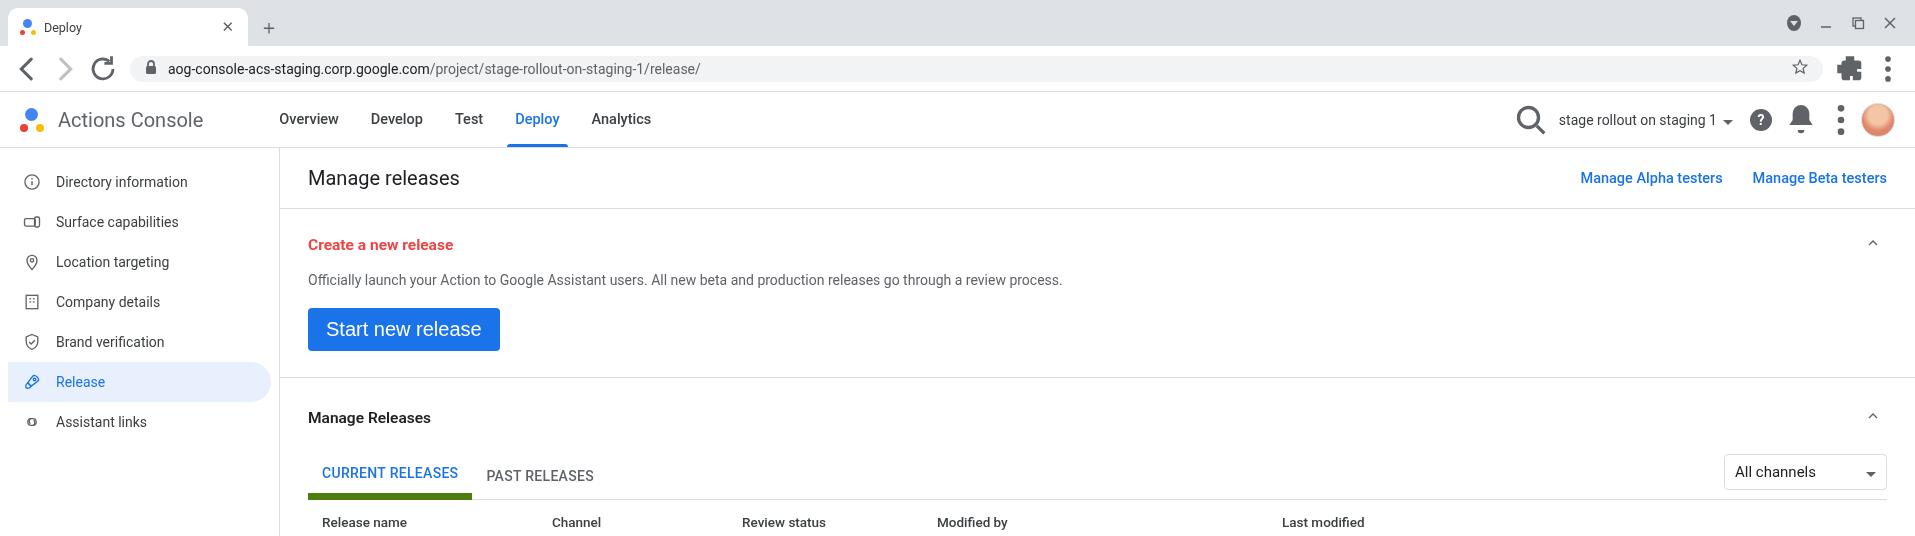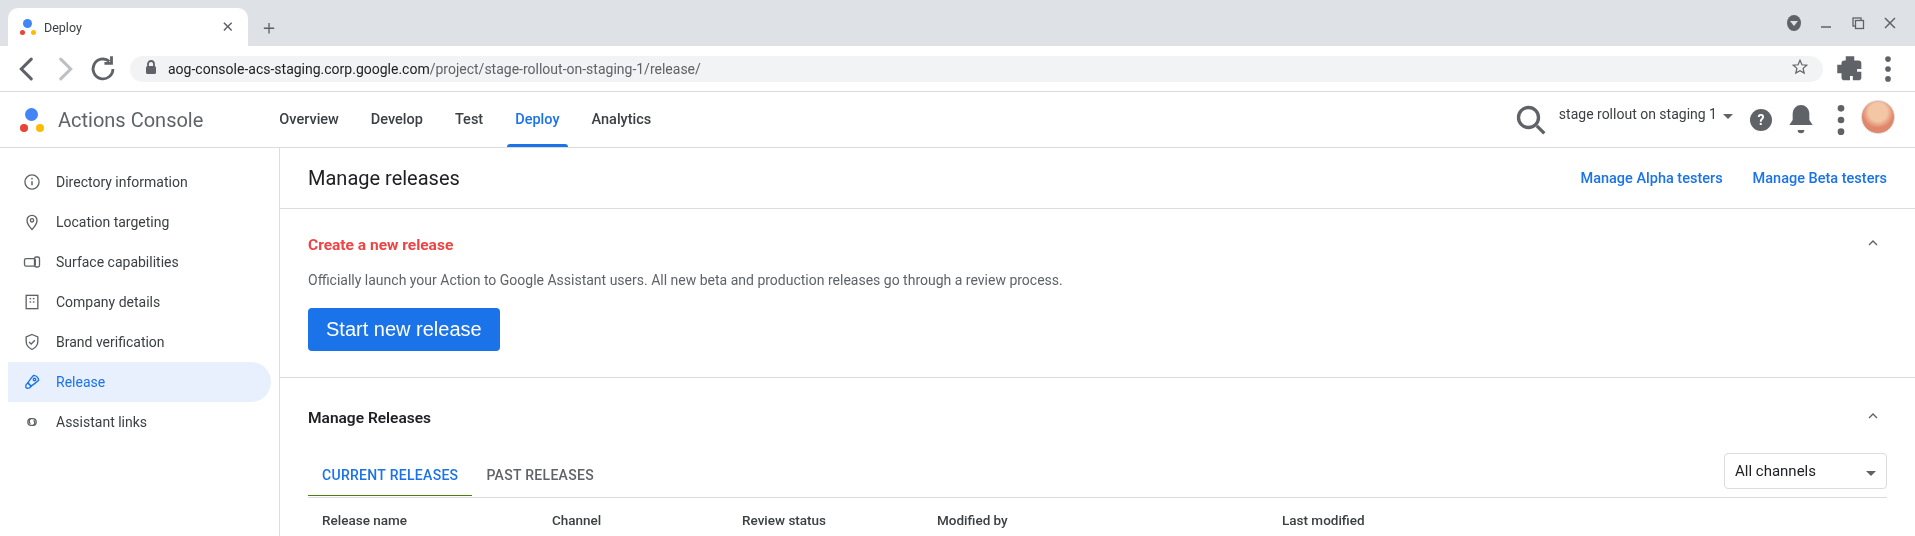--- a/index.html
+++ b/index.html
@@ -35,21 +35,21 @@
   .app-header { height: 56px; display:flex; align-items:center; padding: 0 20px; border-bottom:1px solid #dadce0; }
   .logo { width:24px; height:24px; position:relative; margin-right:14px;}
   .logo .c1 { position:absolute; width:13px; height:13px; border-radius:50%; background:#4285f4; top:0; left:5px;}
   .logo .c2 { position:absolute; width:8px; height:8px; border-radius:50%; background:#ea4335; bottom:0; left:0;}
   .logo .c3 { position:absolute; width:8px; height:8px; border-radius:50%; background:#fbbc05; bottom:0; right:0;}
   .app-title { font-size: 20px; color:#5f6368; margin-right: 60px; }
   .top-nav { display:flex; height:100%; }
   .top-nav-item { padding: 0 16px; display:flex; align-items:center; font-size:14.5px; color:#3c4043; cursor:pointer; position:relative; font-weight:500;}
   .top-nav-item.active { color:#1a73e8; }
   .top-nav-item.active::after { content:""; position:absolute; bottom:0; left:8px; right:8px; height:3px; background:#1a73e8; border-radius:3px 3px 0 0;}
-  .header-right { margin-left:auto; display:flex; align-items:flex-start; }
+  .header-right { margin-left:auto; display:flex; align-items:center; }
   .proj-selector { display:flex; align-items:center; gap:6px; color:#3c4043; font-size:14px; cursor:pointer; padding:6px 8px;}
   .hdr-icon { width:40px; height:40px; display:flex;align-items:center;justify-content:center; color:#5f6368; cursor:pointer;}
   .help-circle { width:22px; height:22px; border-radius:50%; background:#5f6368; color:#fff; display:flex;align-items:center;justify-content:center; font-size:14px; font-weight:bold;}
   .avatar { width:34px; height:34px; border-radius:50%; background: radial-gradient(circle at 50% 35%, #f3c6a5 35%, #e0866a 60%); border:1px solid #dadce0; cursor:pointer;}
 
   
   .body-area { display:flex; }
   .sidebar { width: 280px; padding: 14px 8px; border-right: 1px solid #dadce0; flex-shrink:0;}
   .sb-item { display:flex; align-items:center; gap:14px; height:40px; padding: 0 14px; border-radius: 0 20px 20px 0; cursor:pointer; color:#3c4043; font-size:14px;}
   .sb-item.active { background:#e8f0fe; color:#1a73e8;}
@@ -69,21 +69,21 @@
   .card-desc { color:#5f6368; font-size:14px; margin-top:12px;}
   .primary-btn { margin-top:20px; background:#1a73e8; color:#fff; border:none; border-radius:4px; padding:10px 18px; font-size:20px; font-weight:500; cursor:pointer;}
   .collapse-icon { color:#5f6368; cursor:pointer; padding:6px;}
 
   .section { padding: 24px 28px 0;}
   .section-header { display:flex; align-items:center; justify-content:space-between; margin-bottom:20px;}
   .section-title { font-size:15.5px; font-weight:600;}
 
   .tabs-row { display:flex; align-items:center; border-bottom:1px solid #dadce0;}
   .subtab { padding: 12px 14px; font-size:14px; font-weight:500; color:#5f6368; cursor:pointer; letter-spacing:0.3px;}
-  .subtab.active { color:#1a73e8; border-bottom:1px solid #4d7c0f; margin-bottom:-1px;}
+  .subtab.active { color:#1a73e8; border-bottom:7px solid #4d7c0f; margin-bottom:-1px;}
   .channel-select { margin-left:auto; border:1px solid #dadce0; border-radius:4px; padding:8px 10px; display:flex; align-items:center; gap:50px; font-size:15px; cursor:pointer; margin-bottom:8px;}
 
   .table-head { display:flex; padding: 14px 14px; font-size:13.5px; color:#3c4043; font-weight:500; border-bottom:1px solid #dadce0;}
   .col-name { flex: 0 0 230px;}
   .col-channel { flex: 0 0 190px;}
   .col-status { flex: 0 0 195px;}
   .col-modby { flex: 0 0 345px;}
   .col-modat { flex: 1;}
 
   svg { width:100%; height:100%; }
@@ -224,34 +224,34 @@
             <circle cx="12" cy="12" r="8.5" stroke-width="1.6"></circle>
             <line x1="12" y1="11" x2="12" y2="16" stroke-width="1.8"></line>
             <circle cx="12" cy="8" r="1" fill="#5f6368" stroke="none"></circle>
           </svg>
         </span>
       <span>Directory information</span>
     </div>
     <div class="sb-item">
       <span class="sb-icon">
           <svg viewBox="0 0 24 24">
+            <rect x="3" y="8" width="13" height="9" rx="2" stroke-width="1.6"></rect>
+            <rect x="15" y="6" width="6" height="12" rx="2" stroke-width="1.6"></rect>
+          </svg>
+        </span>
+      <span>Surface capabilities</span>
+    </div>
+    <div class="sb-item">
+      <span class="sb-icon">
+          <svg viewBox="0 0 24 24">
             <path d="M12 21s-6-6-6-11a6 6 0 0112 0c0 5-6 11-6 11z" stroke-width="1.6"></path>
             <circle cx="12" cy="10" r="2" stroke-width="1.6"></circle>
           </svg>
         </span>
       <span>Location targeting</span>
-    </div>
-    <div class="sb-item">
-      <span class="sb-icon">
-          <svg viewBox="0 0 24 24">
-            <rect x="3" y="8" width="13" height="9" rx="2" stroke-width="1.6"></rect>
-            <rect x="15" y="6" width="6" height="12" rx="2" stroke-width="1.6"></rect>
-          </svg>
-        </span>
-      <span>Surface capabilities</span>
     </div>
     <div class="sb-item">
       <span class="sb-icon">
           <svg viewBox="0 0 24 24">
             <rect x="5" y="4" width="14" height="16" stroke-width="1.6"></rect>
             <line x1="9" y1="8" x2="11" y2="8" stroke-width="1.6"></line>
             <line x1="13" y1="8" x2="15" y2="8" stroke-width="1.6"></line>
             <line x1="9" y1="12" x2="11" y2="12" stroke-width="1.6"></line>
             <line x1="13" y1="12" x2="15" y2="12" stroke-width="1.6"></line>
           </svg>

